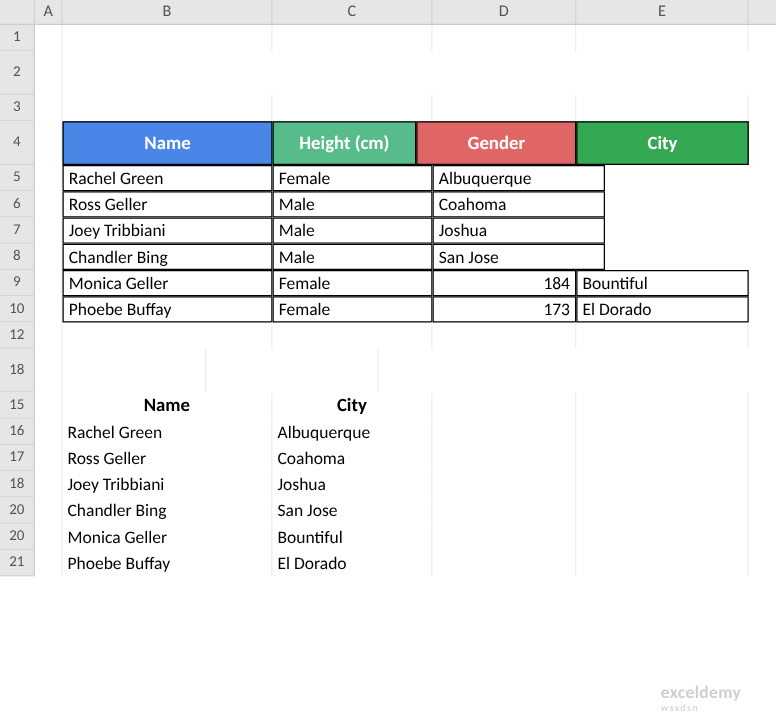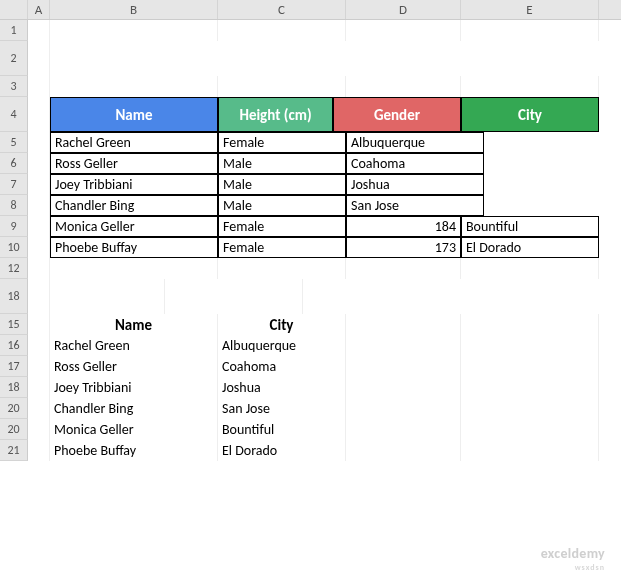--- a/index.html
+++ b/index.html
@@ -73,28 +73,28 @@
     .data-cell { border: 1px solid #000; background: #fff; }
     .right { justify-content: flex-end; }
     .section-title {
       color: #305496;
       font-weight: bold;
       font-size: 20px;
     }
     .sub-head { font-weight: bold; font-size: 15px; }
     .watermark {
       position: absolute;
-      right: 16px;
+      right: 28px;
       bottom: 6px;
       font-size: 14px;
       color: #cfcfcf;
       font-weight: bold;
       letter-spacing: 0.3px;
     }
-    .watermark .sm { font-size: 8px; display: block; text-align: right; color: #d8d8d8; letter-spacing: 1px; }
+    .watermark .sm { font-size: 8px; display: block; text-align: left; color: #d8d8d8; letter-spacing: 1px; }
   </style>
 </head>
 <body>
 
 <div class="spreadsheet">
   <div class="col-headers">
     <div class="ch w-rh"></div>
     <div class="ch w-a">A</div>
     <div class="ch w-b">B</div>
     <div class="ch w-c">C</div>

